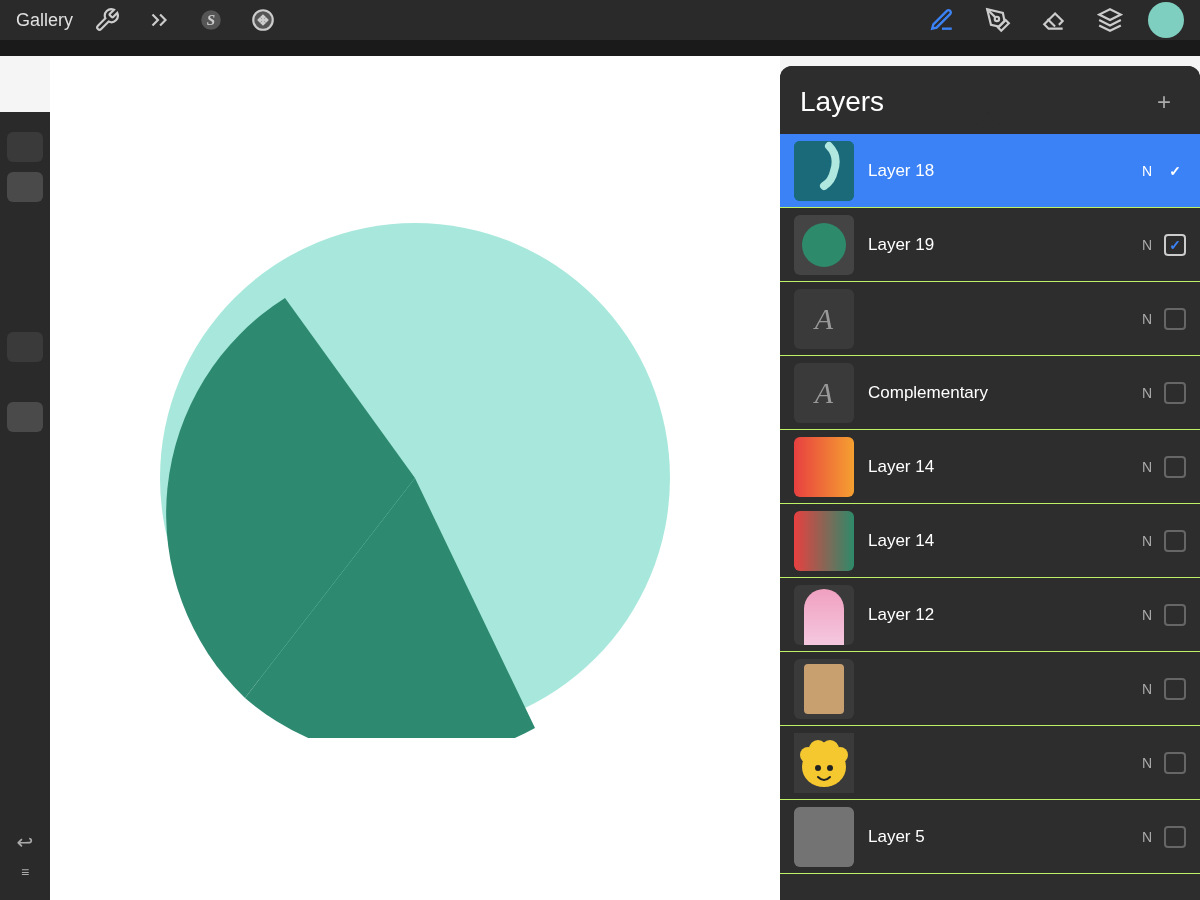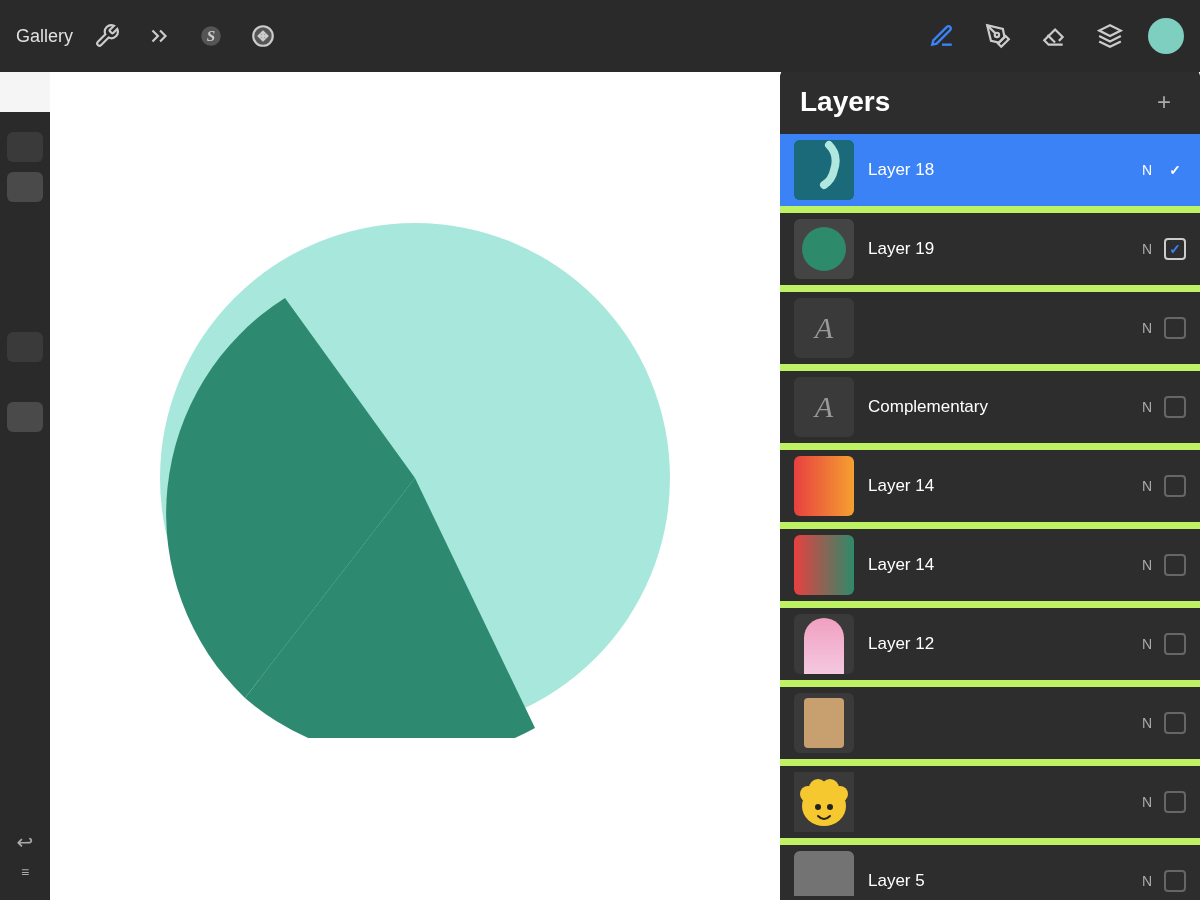--- a/index.html
+++ b/index.html
@@ -2,21 +2,21 @@
 <html><head>
   <meta charset="utf-8">
   <style>
     * { box-sizing: border-box; margin: 0; padding: 0; }
     body { width: 1200px; height: 900px; overflow: hidden; font-family: -apple-system, BlinkMacSystemFont, 'Helvetica Neue', sans-serif; background: #1a1a1a; }
 
     
     .toolbar {
       position: absolute;
       top: 0; left: 0; right: 0;
-      height: 72px;
+      height: 40px;
       background: #2a2a2a;
       display: flex;
       align-items: center;
       justify-content: space-between;
       padding: 0 16px;
       z-index: 100;
     }
     .toolbar-left {
       display: flex;
       align-items: center;
@@ -146,21 +146,21 @@
     .layers-header {
       display: flex;
       align-items: center;
       justify-content: space-between;
       padding: 20px 20px 16px;
       background: #2d2d2d;
     }
     .layers-title {
       color: #ffffff;
       font-size: 28px;
-      font-weight: 700;
+      font-weight: 400;
     }
     .add-layer-btn {
       width: 32px;
       height: 32px;
       display: flex;
       align-items: center;
       justify-content: center;
       cursor: pointer;
       color: #aaa;
       font-size: 24px;
@@ -170,21 +170,21 @@
     
     .layers-list {
       overflow-y: auto;
       max-height: calc(900px - 56px - 10px - 72px);
     }
     .layer-item {
       display: flex;
       align-items: center;
       padding: 6px 14px;
       min-height: 74px;
-      border-bottom: 7px solid #bef264;
+      border-bottom: 1px solid #bef264;
       cursor: pointer;
       background: #2d2d2d;
       transition: background 0.1s;
     }
     .layer-item.active {
       background: #3b82f6;
     }
     .layer-thumbnail {
       width: 60px;
       height: 60px;

